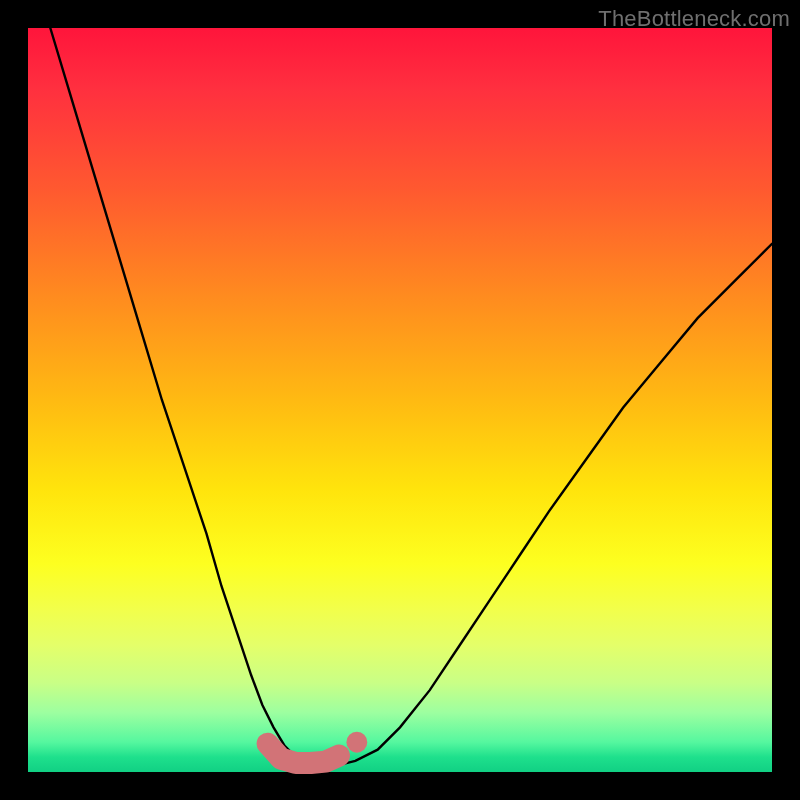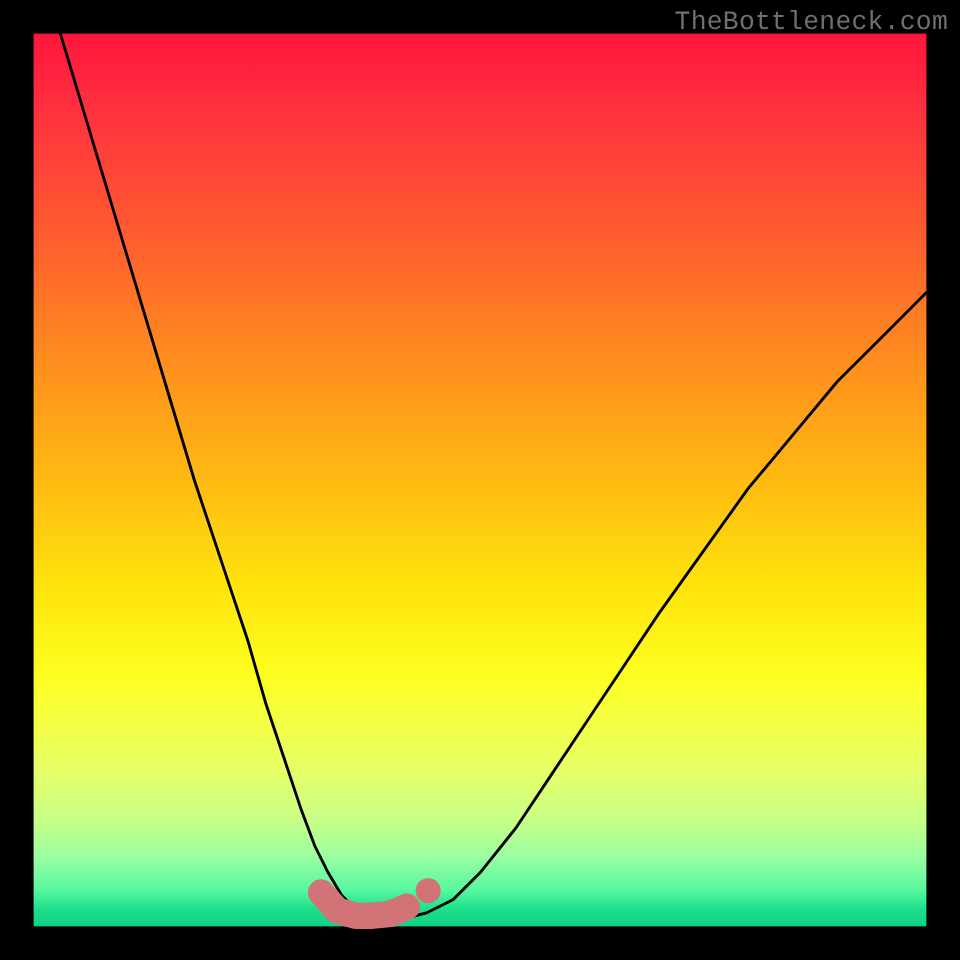--- a/index.html
+++ b/index.html
@@ -19,21 +19,21 @@
   }
   .watermark {
     position: absolute;
     top: 6px;
     right: 10px;
     color: #6f6f6f;
     font-size: 22px;
     font-weight: 500;
     letter-spacing: 0.2px;
     z-index: 50;
-    font-family: Liberation Mono, monospace;
+    font-family: Liberation Sans, sans-serif;
     text-align: center;
   }
   .plot {
     position: absolute;
     left: 28px;
     top: 28px;
     width: 744px;
     height: 744px;
     background: linear-gradient(
       to bottom,

